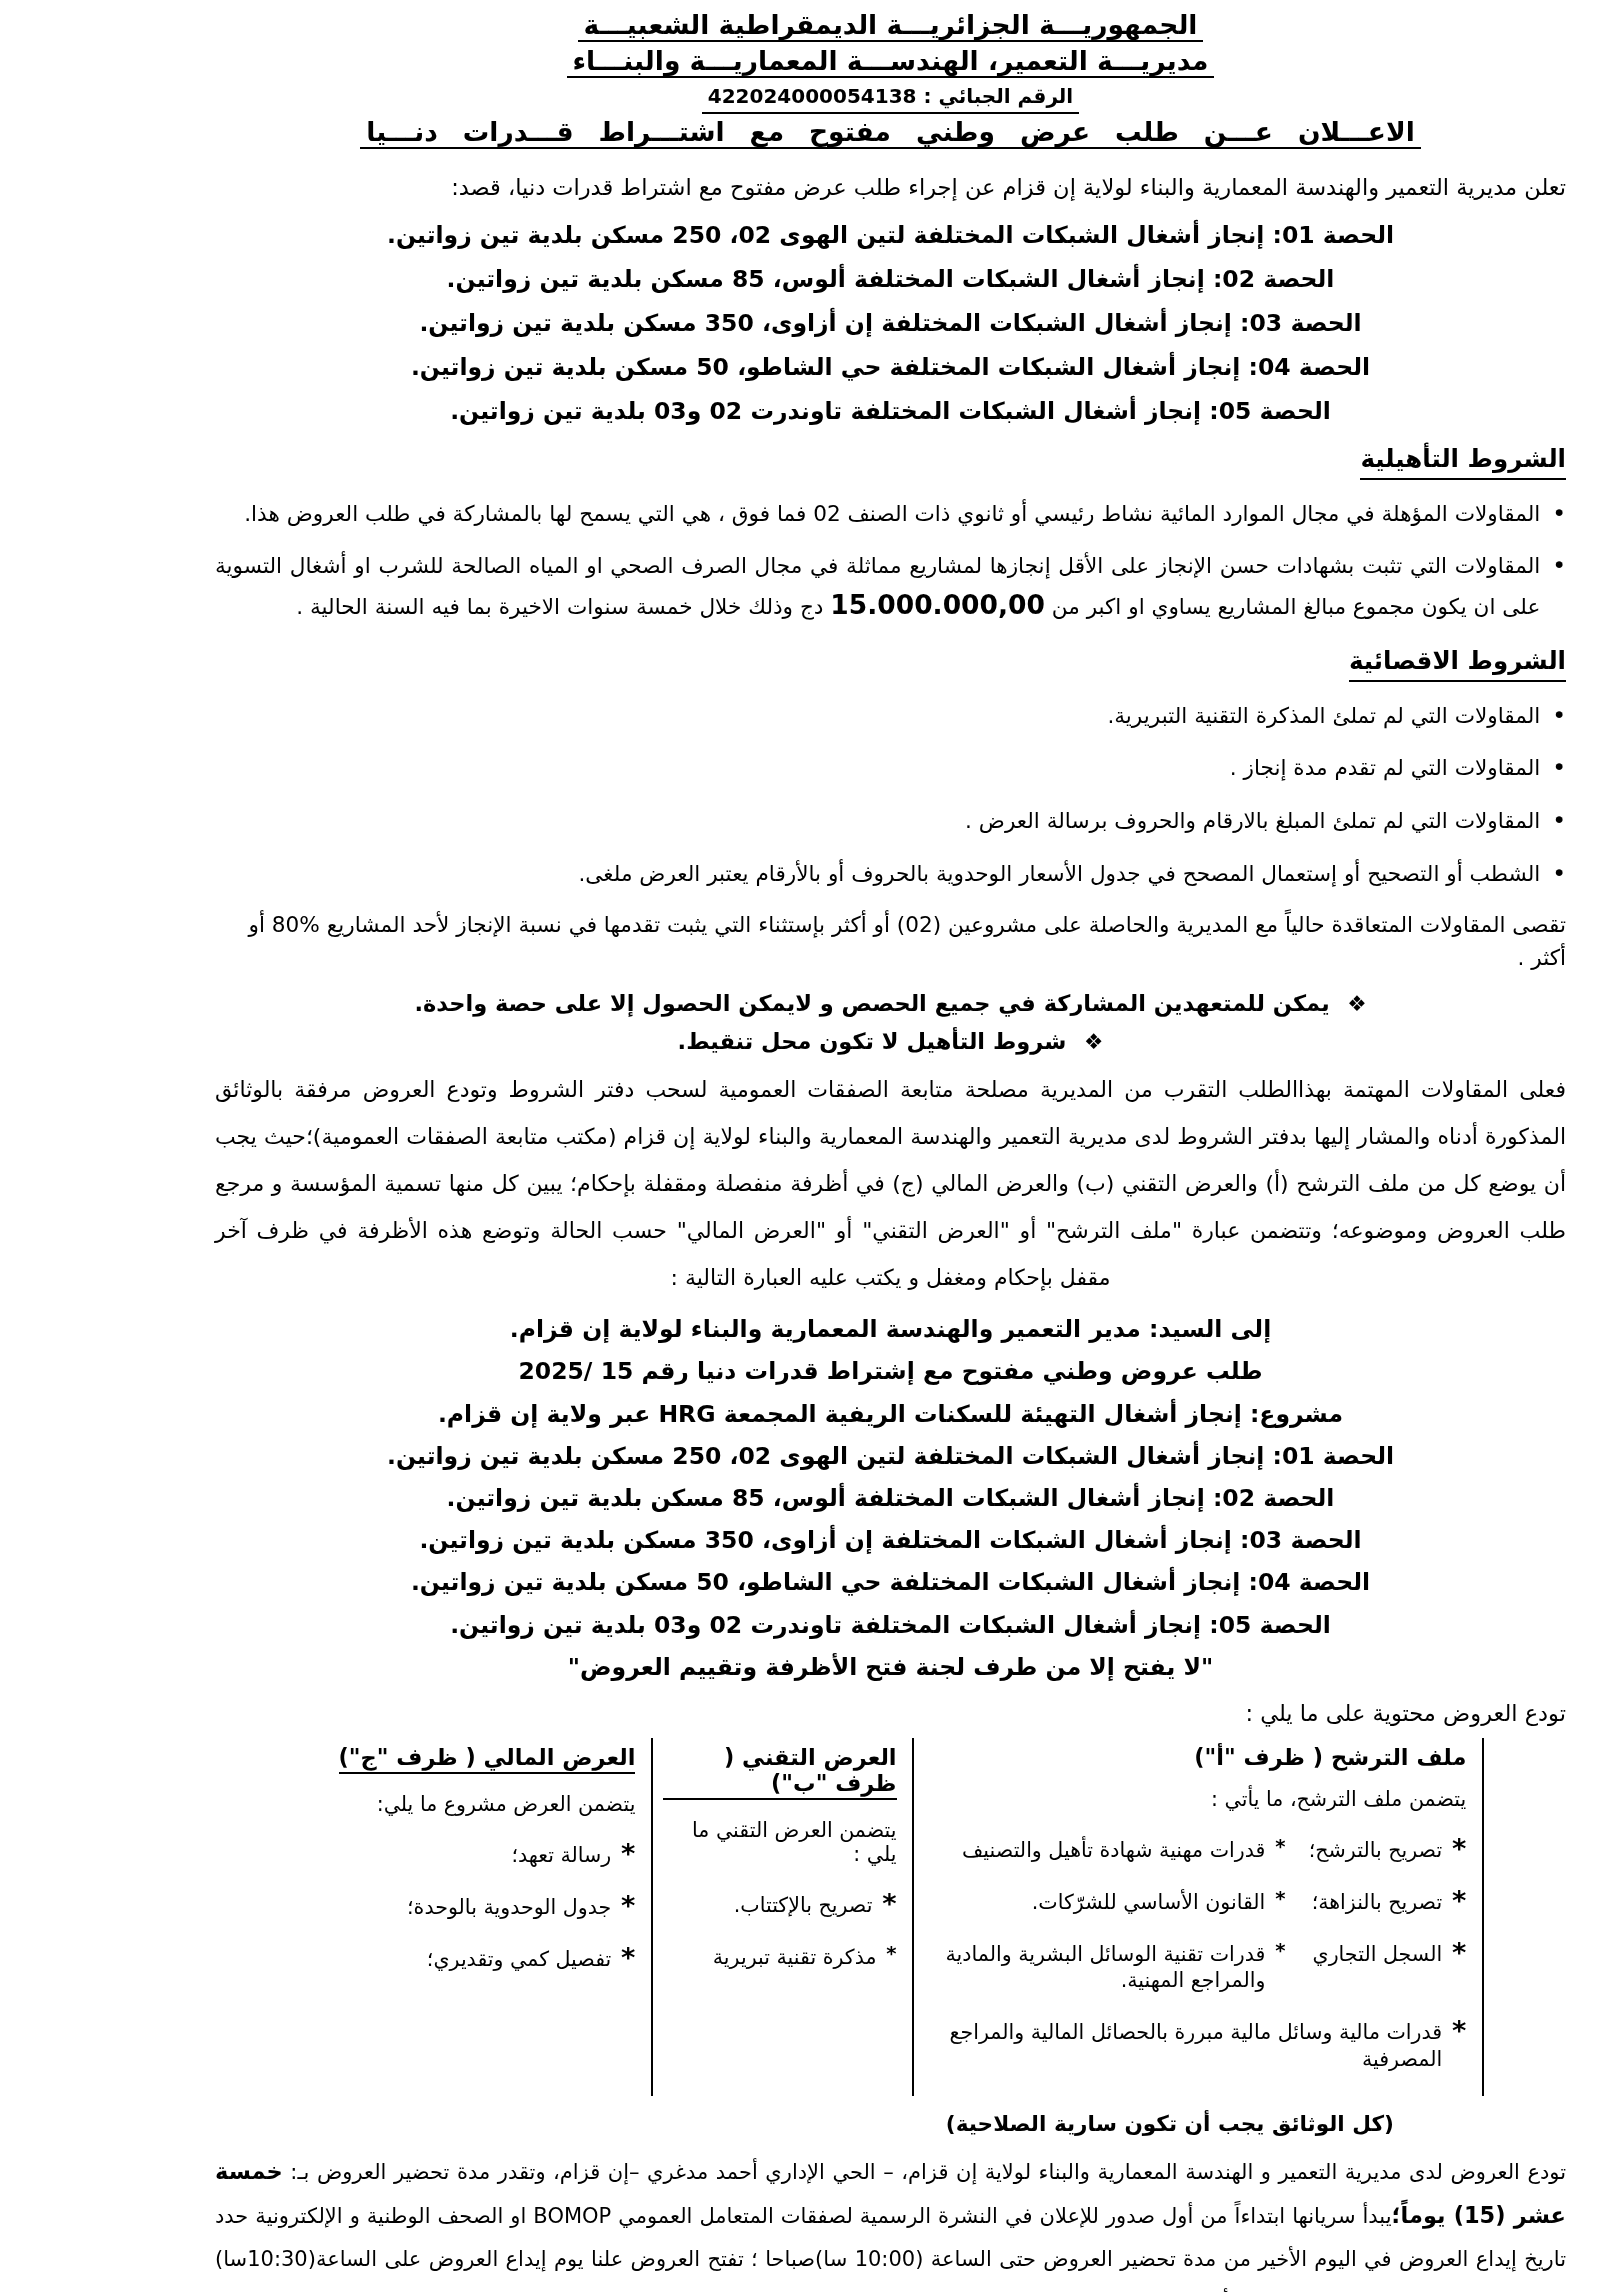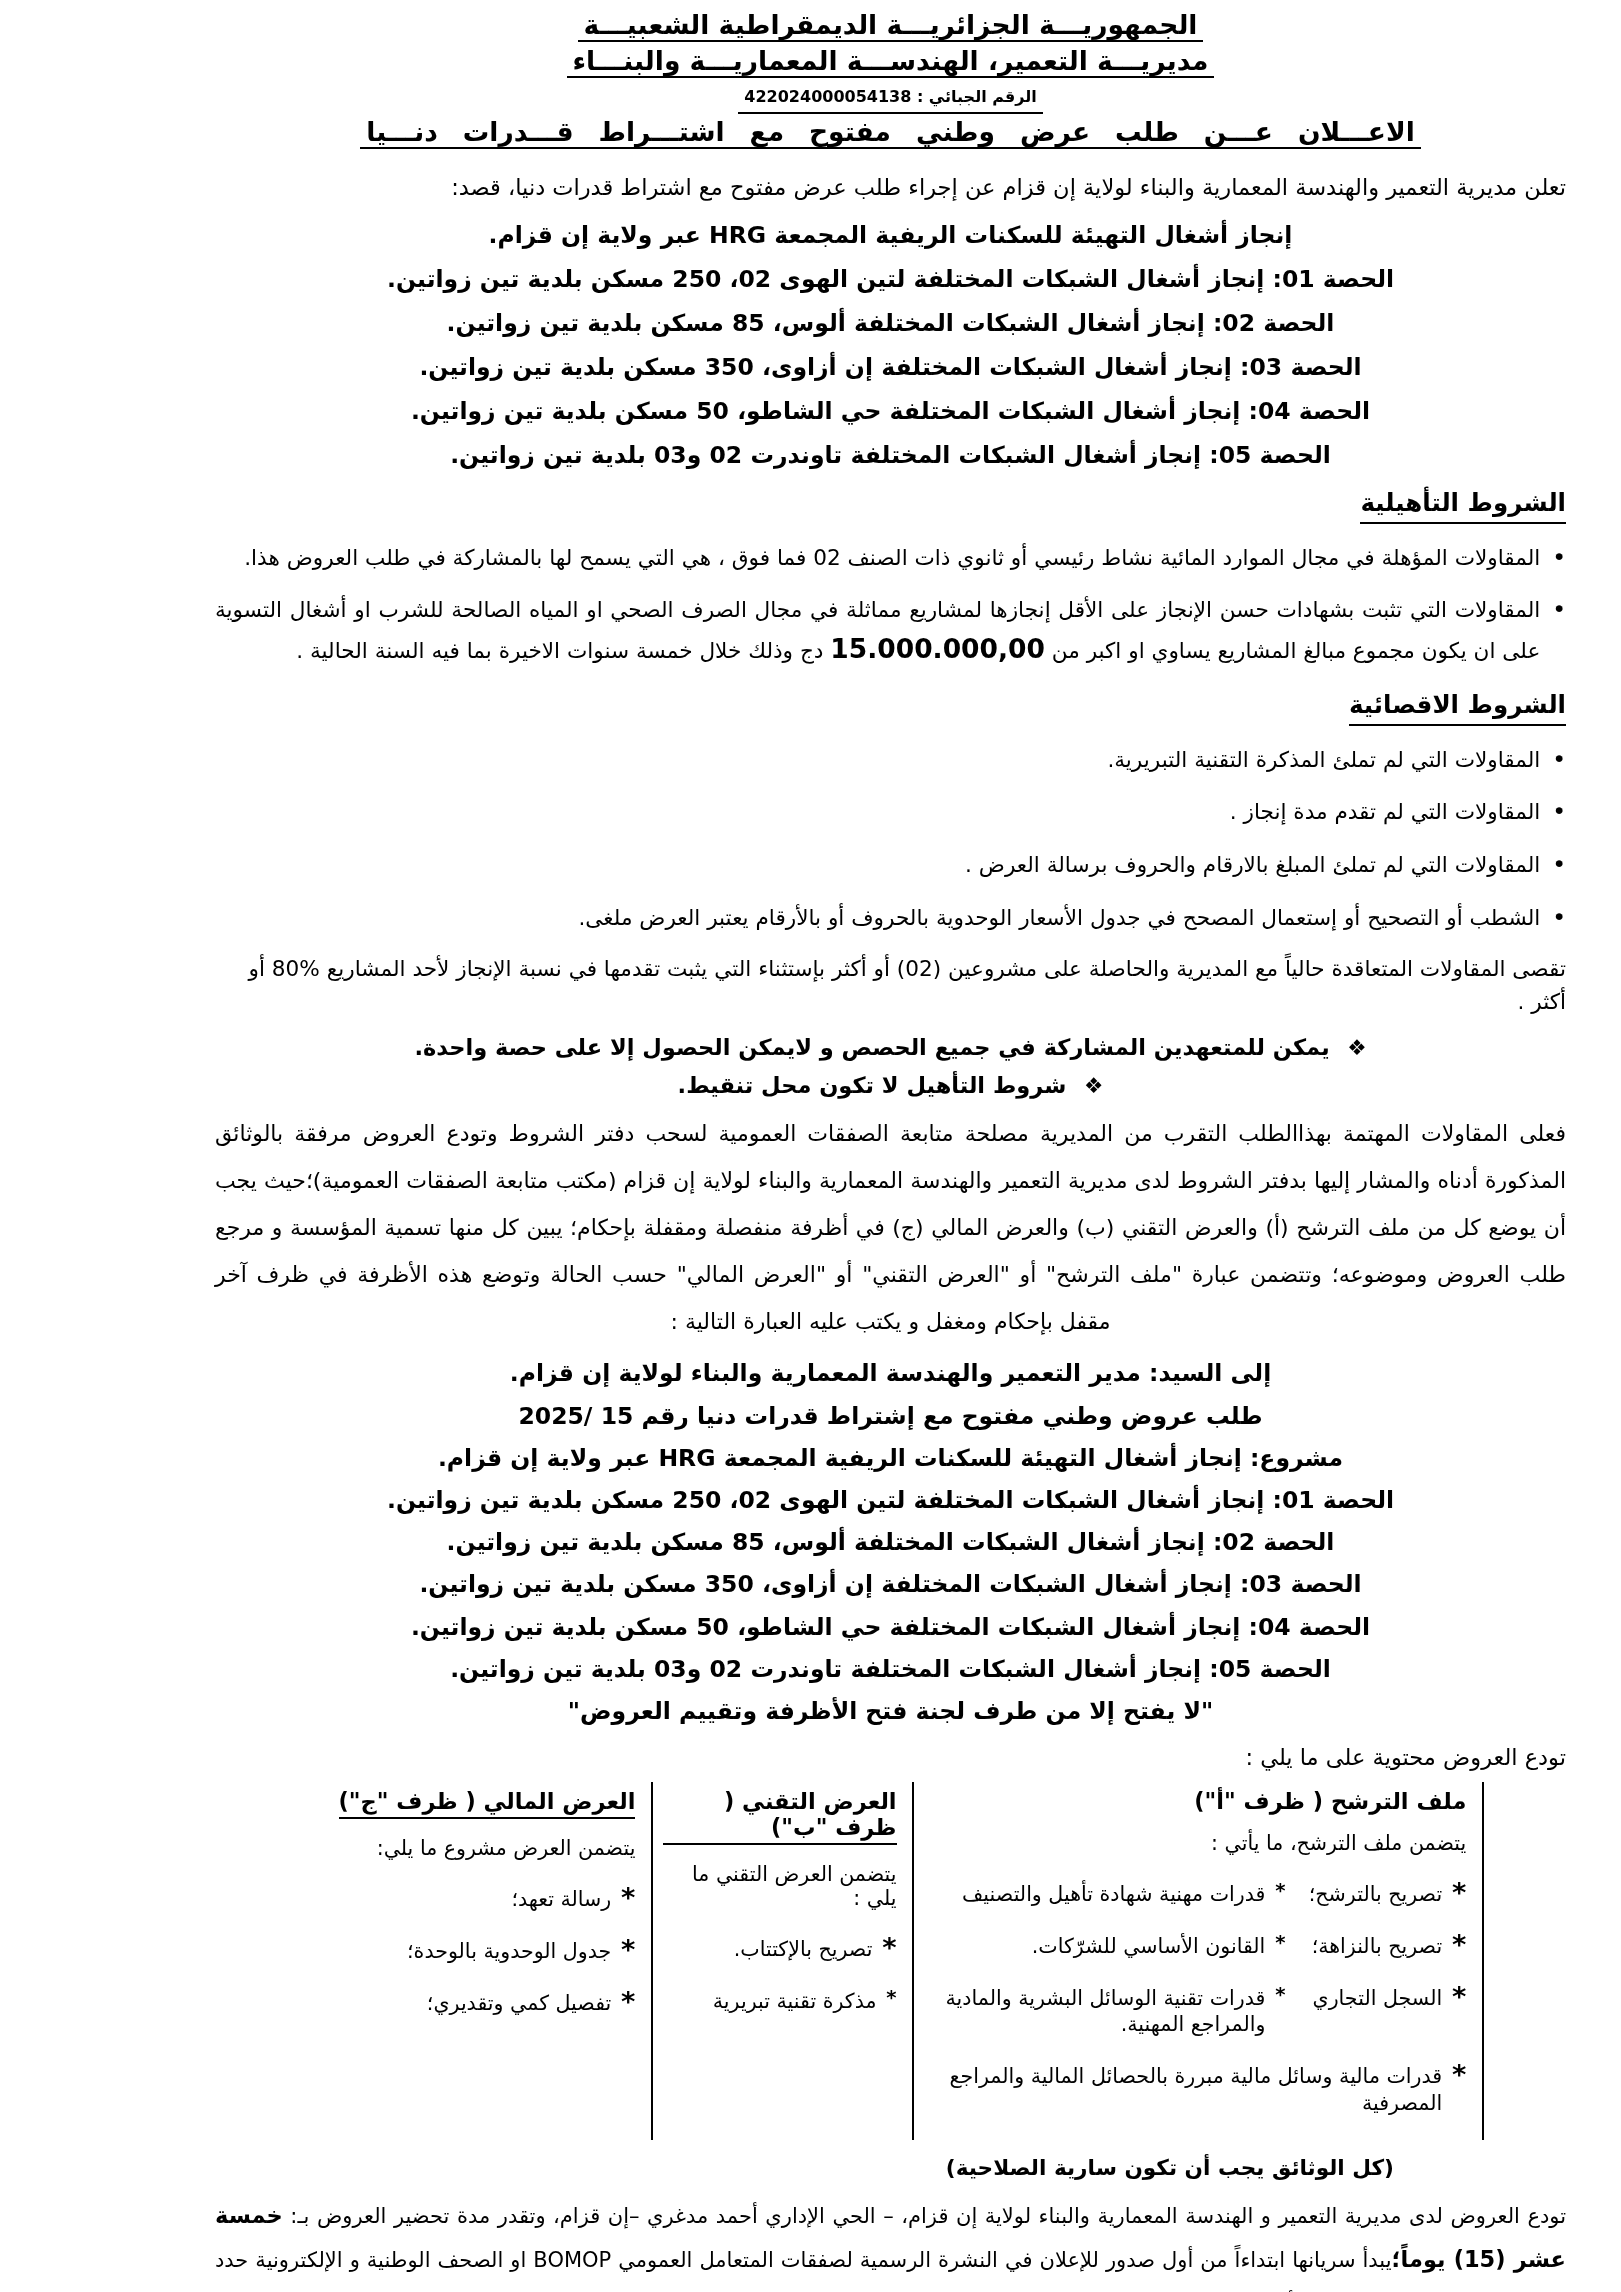--- a/index.html
+++ b/index.html
@@ -7,21 +7,21 @@
     width:1621px;height:2293px;background:#ffffff;color:#000;
     font-family:"DejaVu Sans",sans-serif;overflow:hidden;
   }
   .page{direction:rtl;box-sizing:border-box;width:1461px;height:2293px;
         padding:9.8px 55px 0 55px;border-radius:14px;}
   
   .header{text-align:center;}
   .h-line{display:block;margin:0 auto 3.9px auto;}
   .h-line > span{display:inline-block;font-weight:bold;font-size:26.5px;
         line-height:29px;border-bottom:2px solid #000;padding:0 5.9px 1px;}
-  .tax > span{font-weight:bold;font-size:16px;}
+  .tax > span{font-weight:bold;font-size:20px;}
   .announce > span{font-size:26.5px;word-spacing:15.7px;letter-spacing:0.5px;}
   .annnum > span{font-size:25.5px;word-spacing:5.9px;}
   
   .intro{font-size:22.5px;text-align:right;margin:21.6px 0 0;line-height:33px;}
   .centerline{text-align:center;font-weight:bold;font-size:23.5px;margin:17.6px 0;line-height:26.5px;}
   .sec-wrap{margin:19.6px 0 5.9px;text-align:right;}
   .sec{display:inline-block;font-weight:bold;font-size:24.5px;
        border-bottom:2.9px solid #000;padding-bottom:4.9px;}
   .bul{display:flex;gap:11.8px;margin:13.7px 0;font-size:21.6px;line-height:39px;
        text-align:justify;}
@@ -62,21 +62,20 @@
 <div class="page">
 
   <div class="header">
     <div class="h-line"><span>الجمهوريـــة الجزائريـــة الديمقراطية الشعبيـــة</span></div>
     <div class="h-line"><span>مديريـــة التعمير، الهندســـة المعماريـــة والبنـــاء</span></div>
     <div class="h-line tax"><span>الرقم الجبائي : 422024000054138</span></div>
     <div class="h-line announce"><span>الاعـــلان عـــن طلب عرض وطني مفتوح مع اشتـــراط قـــدرات دنـــيا</span></div>
   </div>
 
   <p class="intro">تعلن مديرية التعمير والهندسة المعمارية والبناء لولاية إن قزام عن إجراء طلب عرض مفتوح مع اشتراط قدرات دنيا، قصد:</p>
-  <div class="centerline">إنجاز أشغال التهيئة للسكنات الريفية المجمعة HRG عبر ولاية إن قزام.</div>
 
   <div>
     <div class="centerline">الحصة 01: إنجاز أشغال الشبكات المختلفة لتين الهوى 02، 250 مسكن بلدية تين زواتين.</div>
     <div class="centerline">الحصة 02: إنجاز أشغال الشبكات المختلفة ألوس، 85 مسكن بلدية تين زواتين.</div>
     <div class="centerline">الحصة 03: إنجاز أشغال الشبكات المختلفة إن أزاوى، 350 مسكن بلدية تين زواتين.</div>
     <div class="centerline">الحصة 04: إنجاز أشغال الشبكات المختلفة حي الشاطو، 50 مسكن بلدية تين زواتين.</div>
     <div class="centerline">الحصة 05: إنجاز أشغال الشبكات المختلفة تاوندرت 02 و03 بلدية تين زواتين.</div>
   </div>
 
   <div class="sec-wrap">

